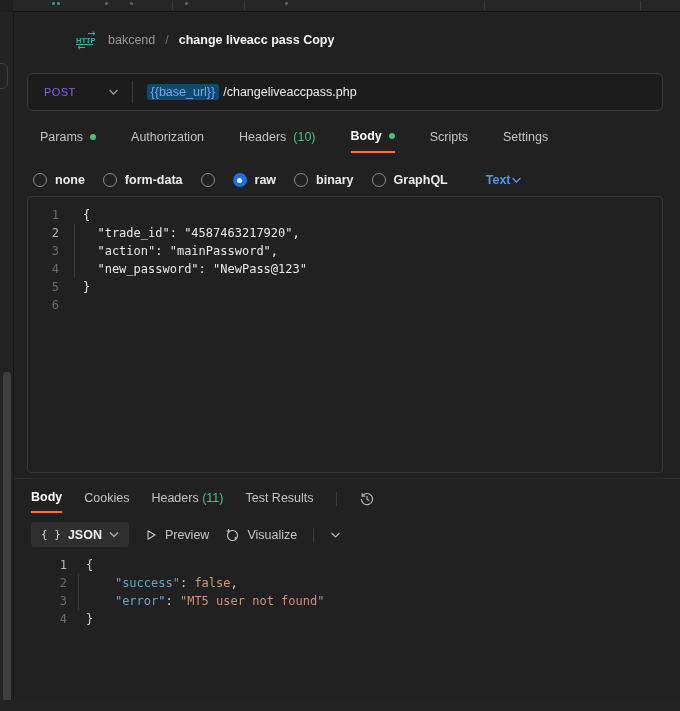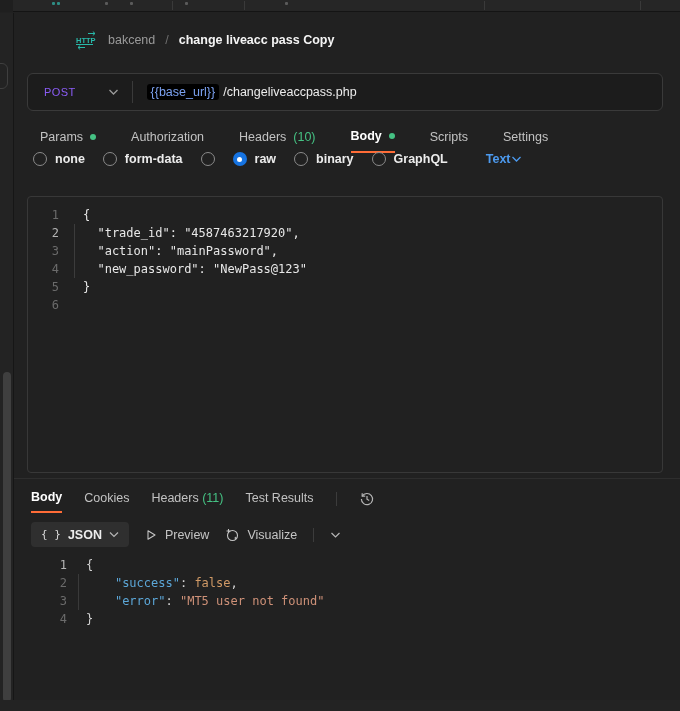--- a/index.html
+++ b/index.html
@@ -31,29 +31,29 @@
   .crumb-sep { color:#6e6e6e; }
   .crumb-title { color:#f5f5f5; font-weight:700; }
   
   .urlbar { position:absolute; top:73px; left:27px; width:636px; height:38px;
     background:#1c1c1c; border:1px solid #3a3a3a; border-radius:6px;
     display:flex; align-items:center; }
   .method { color:#8b5cf6; font-weight:400; font-size:11px; letter-spacing:.4px; padding-left:16px; }
   .method-chevron { margin-left:32px; display:flex; color:#9a9a9a; }
   .urlbar-div { width:1px; height:22px; background:#3a3a3a; margin-left:13px; }
   .url-text { margin-left:14px; display:flex; align-items:center; gap:4px; color:#ededed; }
-  .var-chip { color:#7ba1f0; background:#000000; padding:1px 4px; border-radius:3px; }
+  .var-chip { color:#7ba1f0; background:#0c4a6e; padding:1px 4px; border-radius:3px; }
   
   .req-tabs { position:absolute; top:129px; left:40px; display:flex; gap:35px; }
   .tab { display:flex; align-items:center; gap:7px; color:#c2c2c2; padding-bottom:8px; cursor:default; }
   .tab.active { color:#ffffff; font-weight:600; border-bottom:2px solid #ff6c37; }
   .gdot { width:6px; height:6px; border-radius:50%; background:#45c183; }
   .gcount { color:#45c183; }
   
-  .body-types { position:absolute; top:152px; left:33px; display:flex; align-items:center; gap:18px; }
+  .body-types { position:absolute; top:173px; left:33px; display:flex; align-items:center; gap:18px; }
   .bt-opt { display:flex; align-items:center; gap:8px; color:#ececec; font-weight:600; }
   .radio { width:14px; height:14px; border-radius:50%; border:1px solid #8b8b8b; }
   .radio.sel { border:none; background:#1673e1; position:relative; }
   .radio.sel::after { content:""; position:absolute; inset:4.5px; background:#fff; border-radius:50%; }
   .lang-select { display:flex; align-items:center; color:#4c9aef; font-weight:700; margin-left:20px; }
   
   .editor { position:absolute; top:196px; left:27px; width:636px; height:277px;
     border:1px solid #383838; border-radius:4px; padding-top:9px;
     font-family:"DejaVu Sans Mono", monospace; font-size:12px; line-height:18px; }
   .ed-line { display:flex; white-space:pre; }

